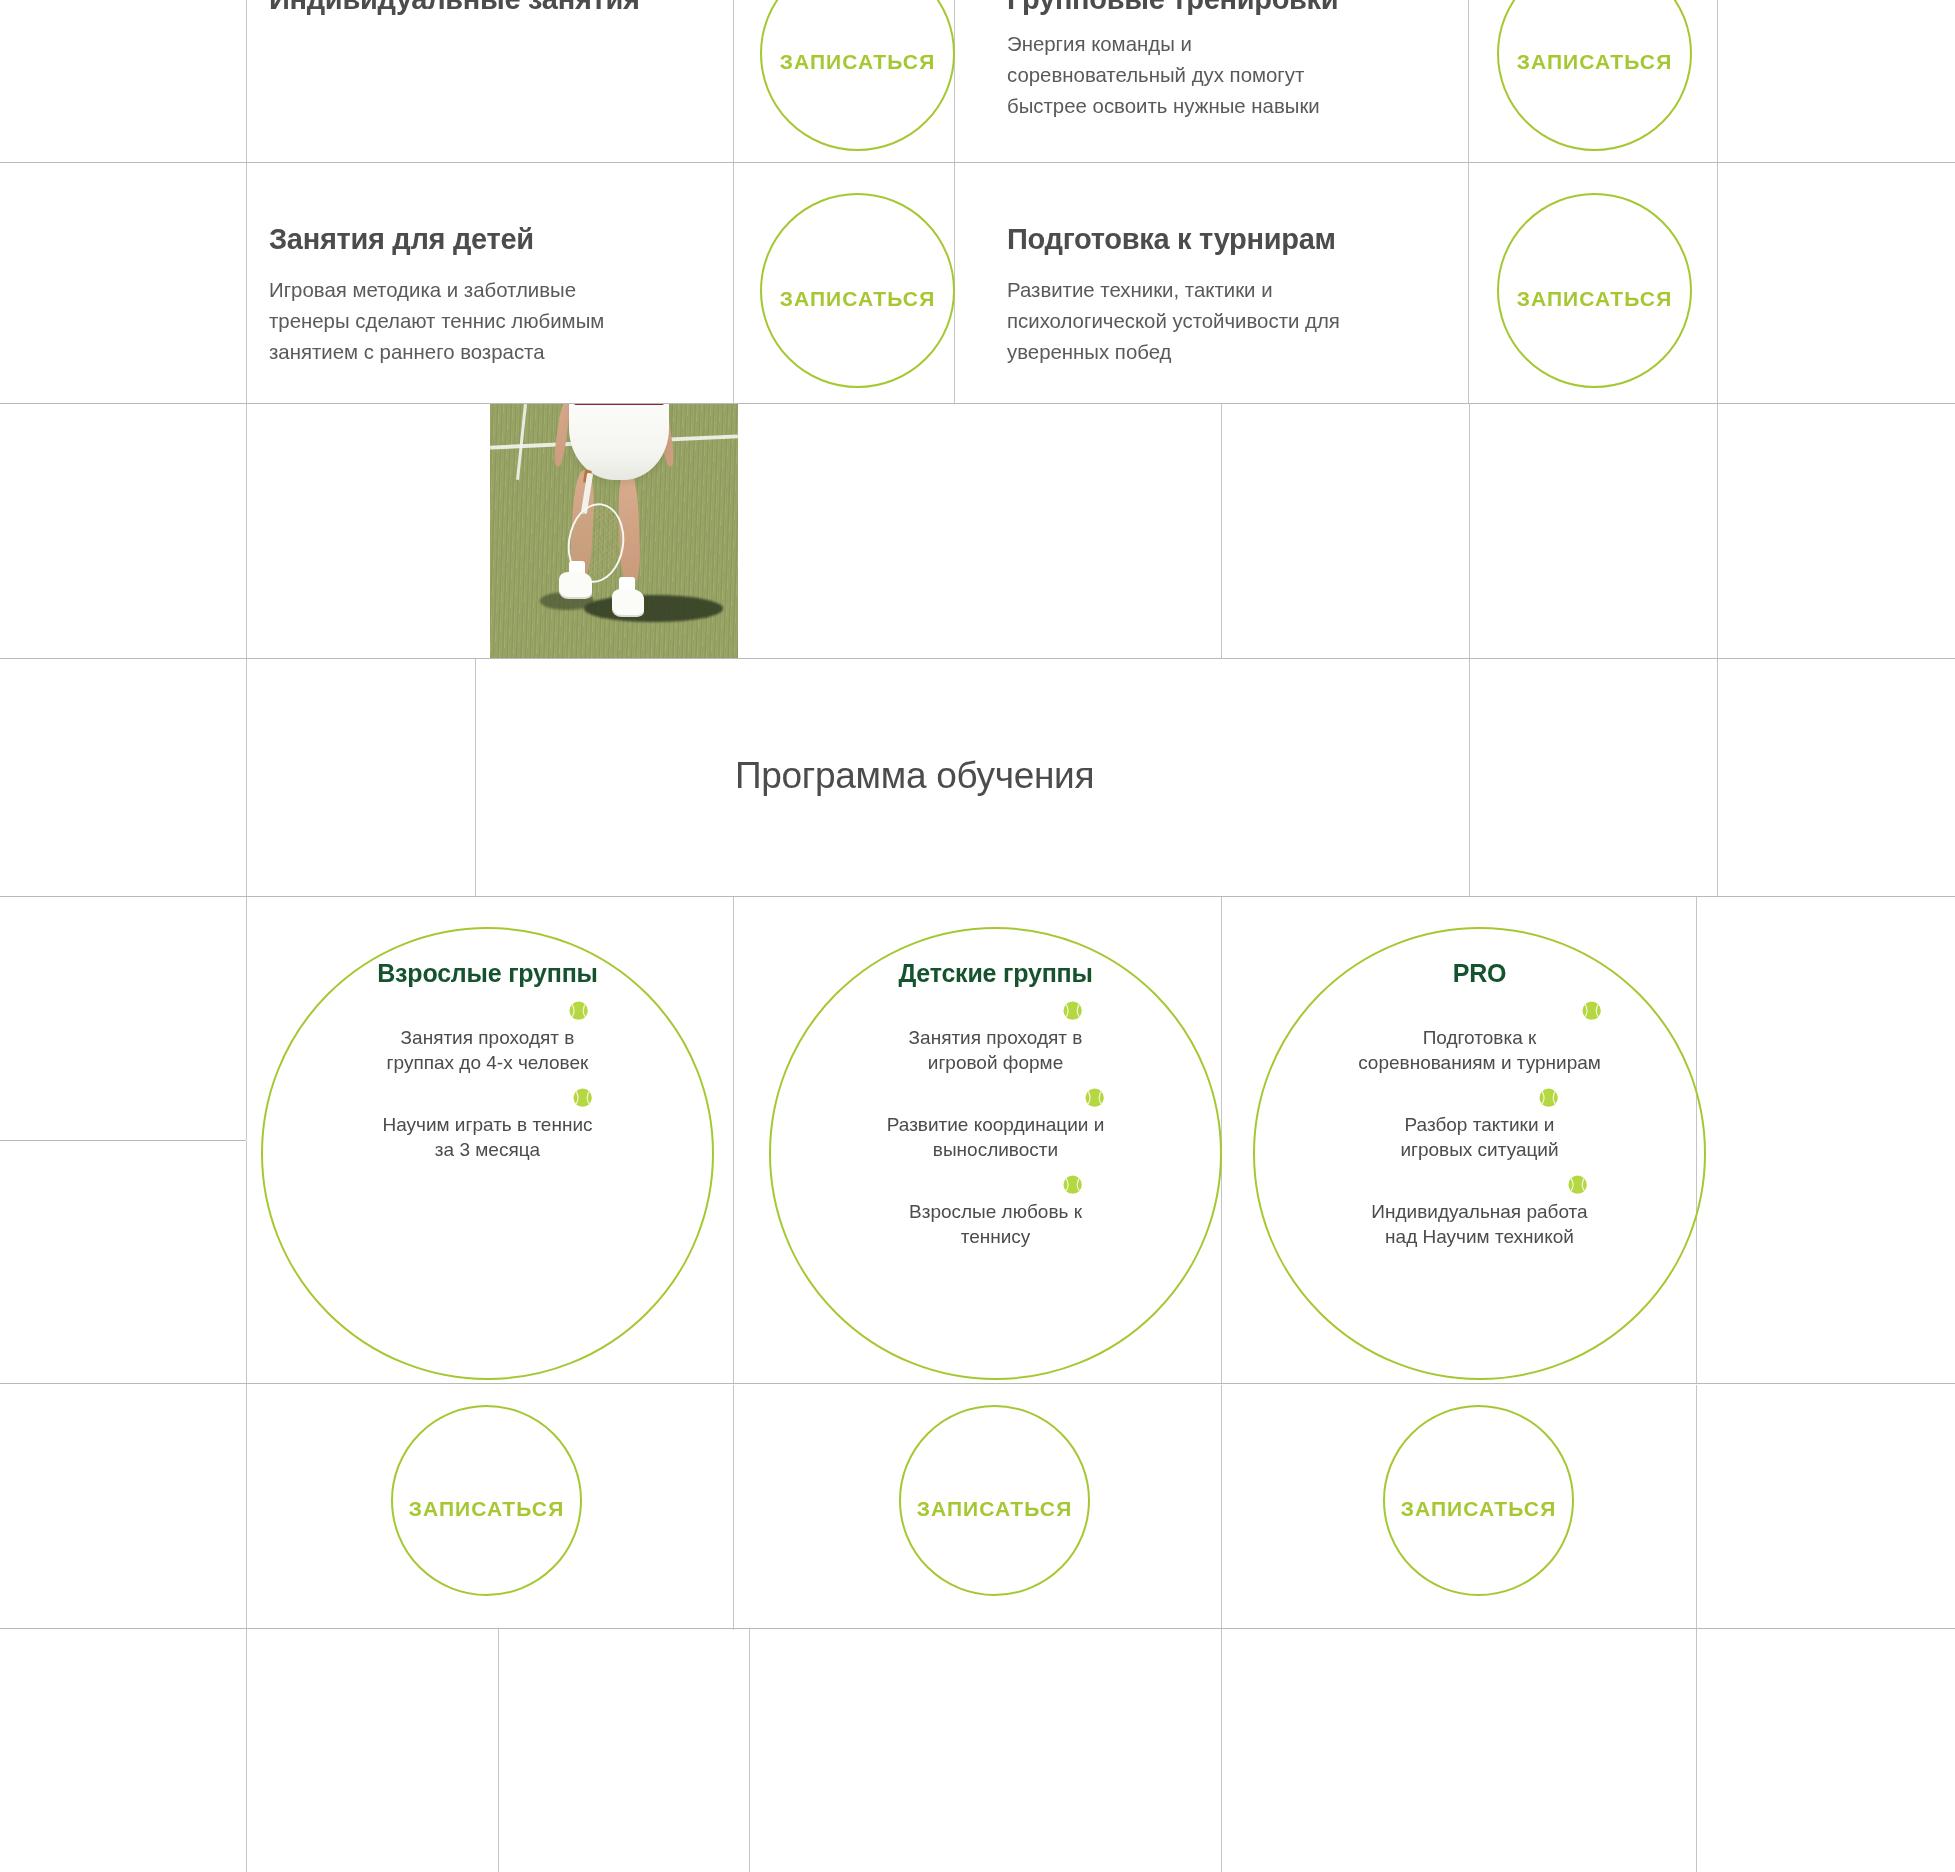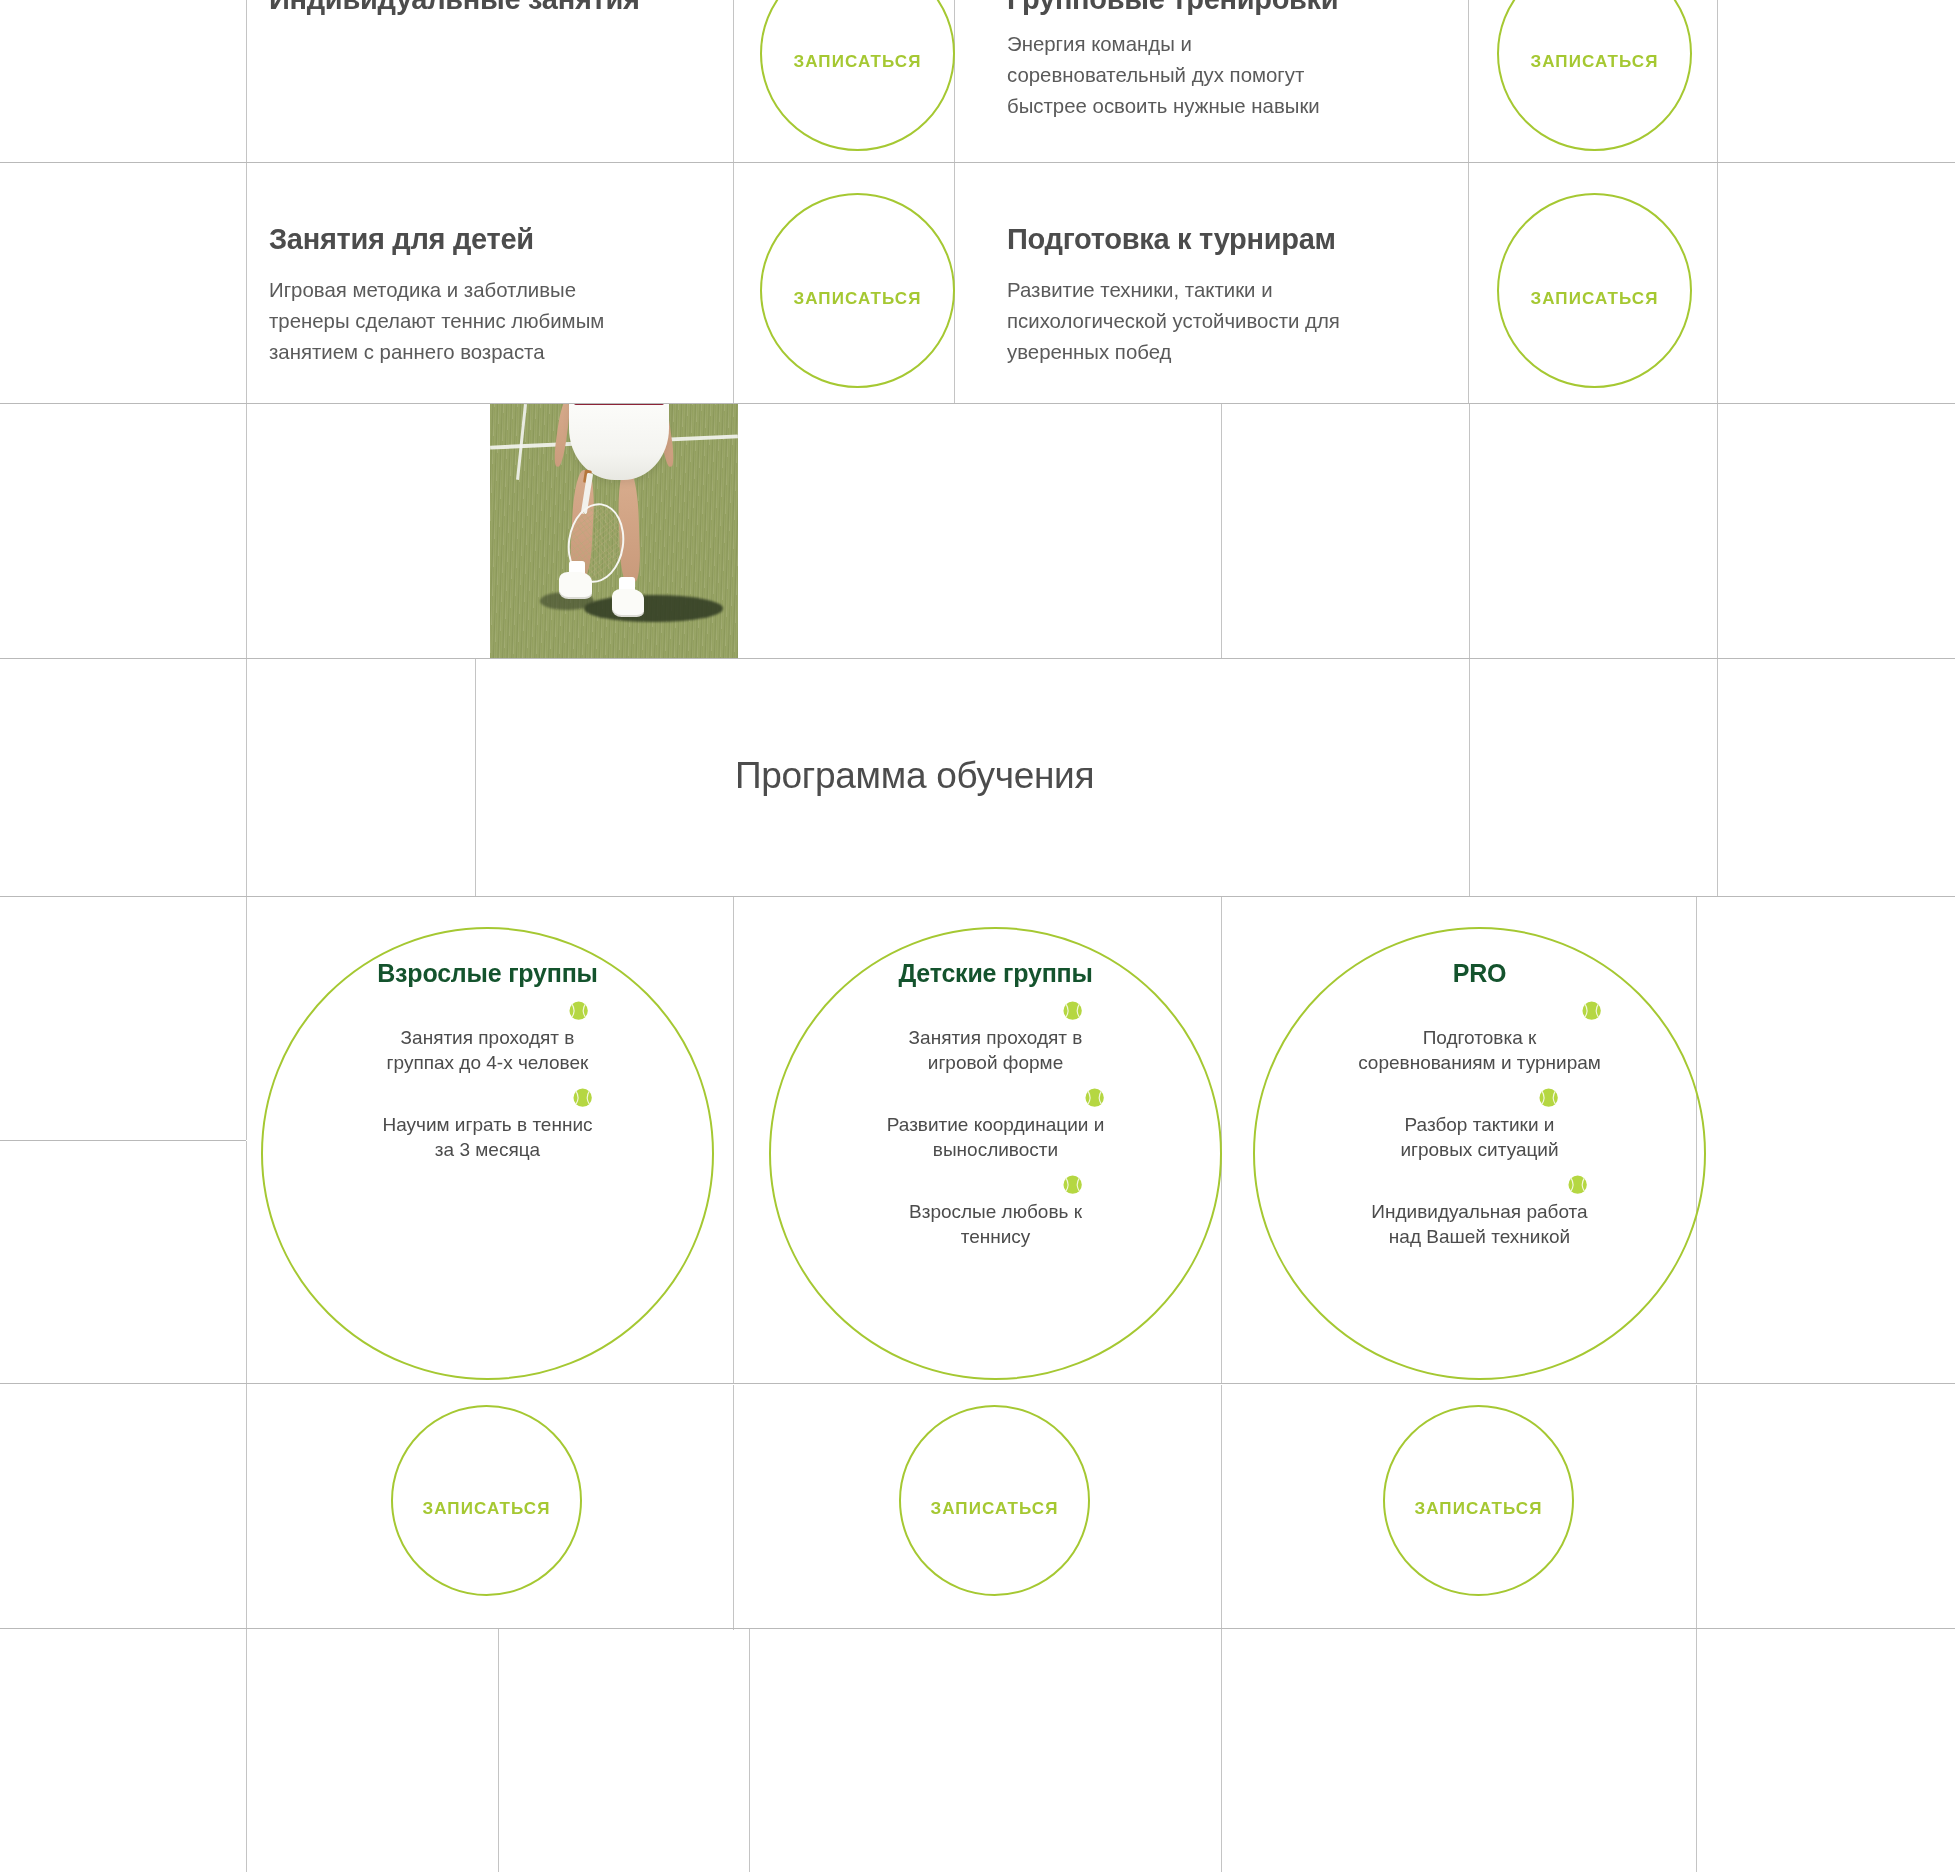--- a/index.html
+++ b/index.html
@@ -43,21 +43,21 @@
     border:2px solid #a5c832;
     border-radius:50%;
     display:flex;
     align-items:center;
     justify-content:center;
     box-sizing:border-box;
     cursor:pointer;
     background:transparent;
   }
   .cta span{
-    font-size:17px;
+    font-size:21px;
     font-weight:bold;
     letter-spacing:1.1px;
     color:#a5c832;
     text-transform:uppercase;
     margin-top:16px;
   }
 
   
   .photo{
     position:absolute;
@@ -333,21 +333,21 @@
 игровых ситуаций</div>
     </div>
 
     <div class="feat">
       <svg class="ballwrap" viewBox="0 0 40 40">
         <circle cx="20" cy="20" r="19" fill="#b5d742"></circle>
         <path d="M6 6 A26 26 0 0 1 6 34" fill="none" stroke="#f2f7df" stroke-width="2.4"></path>
         <path d="M34 6 A26 26 0 0 0 34 34" fill="none" stroke="#f2f7df" stroke-width="2.4"></path>
       </svg>
       <div class="feat-text">Индивидуальная работа
-над Вашей техникой</div>
+над Научим техникой</div>
     </div>
   </div>
 
   <div class="cta" style="left:391px;top:1405px;width:191px;height:191px;">
     <span>ЗАПИСАТЬСЯ</span>
   </div>
 
   <div class="cta" style="left:899px;top:1405px;width:191px;height:191px;">
     <span>ЗАПИСАТЬСЯ</span>
   </div>

